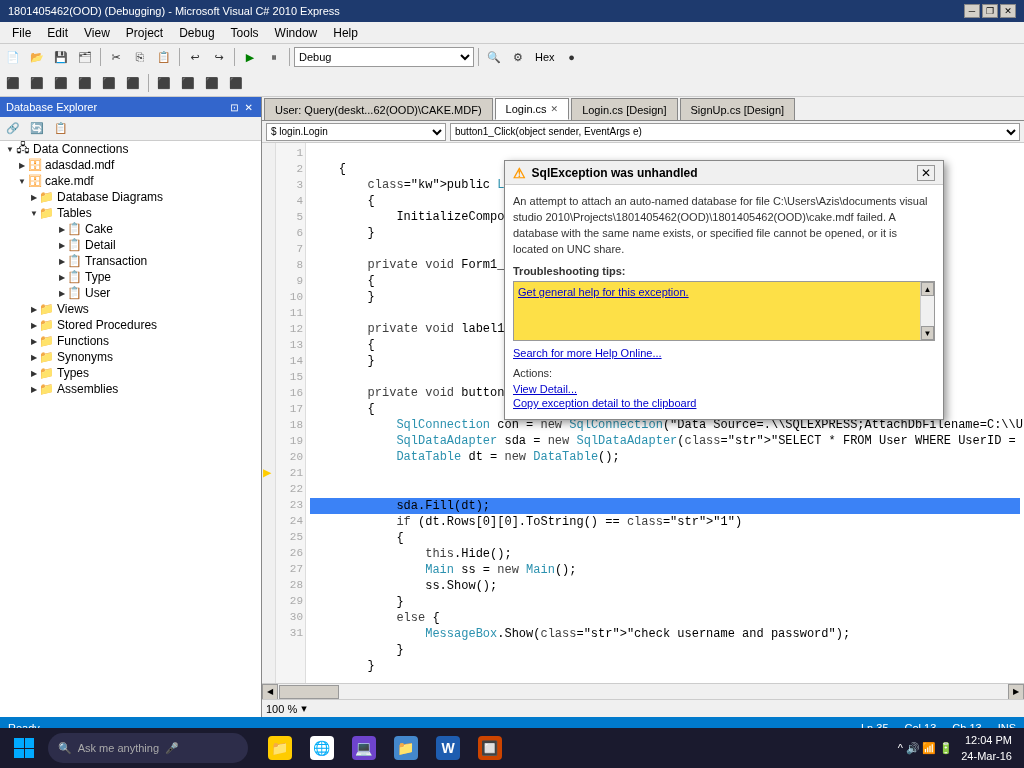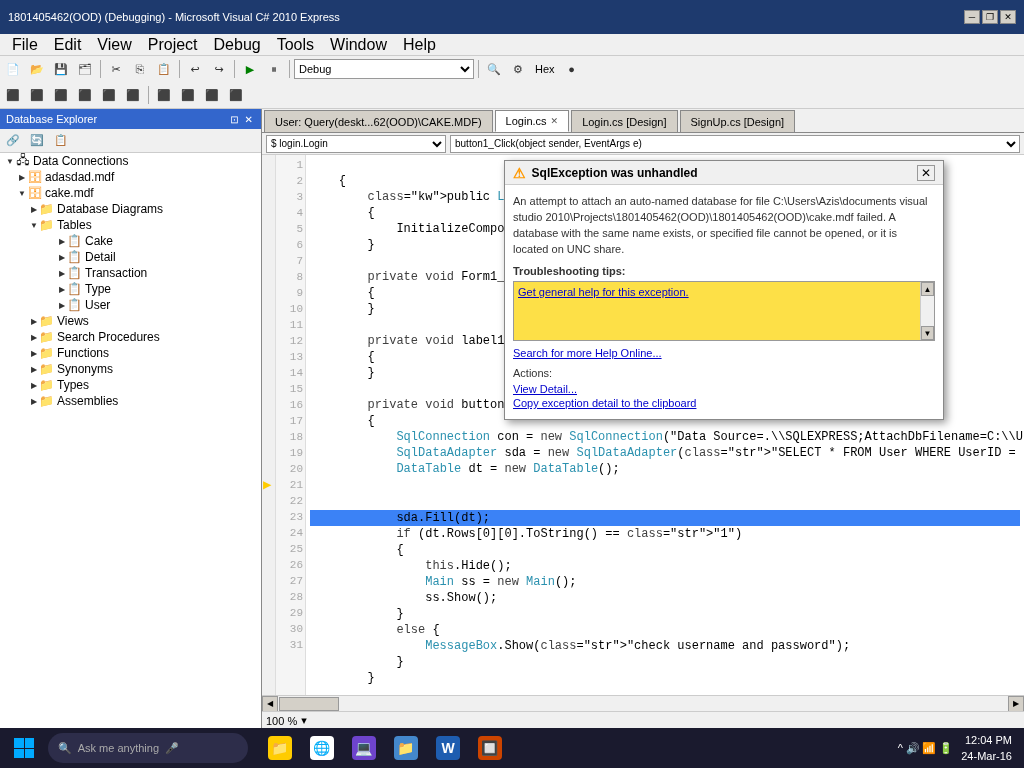--- a/index.html
+++ b/index.html
@@ -2,40 +2,40 @@
 <html><head>
   <meta charset="utf-8">
   <style>
     * { margin: 0; padding: 0; box-sizing: border-box; }
     body { font-family: 'Segoe UI', Tahoma, sans-serif; font-size: 12px; background: #d4d0c8; overflow: hidden; width: 1024px; height: 768px; }
 
     
     .title-bar {
       background: #1e3a6e;
       color: white;
-      height: 34px;
+      height: 22px;
       display: flex;
       align-items: center;
       padding: 0 8px;
       justify-content: space-between;
     }
     .title-bar-text { font-size: 11px; }
     .title-bar-buttons { display: flex; gap: 2px; }
     .title-bar-btn { width: 16px; height: 14px; background: #d4d0c8; border: 1px solid #888; font-size: 9px; display: flex; align-items: center; justify-content: center; cursor: pointer; color: black; }
 
     
     .menu-bar {
       background: #f0f0f0;
       height: 22px;
       display: flex;
       align-items: center;
       padding: 0 4px;
       border-bottom: 1px solid #ccc;
     }
-    .menu-item { padding: 2px 8px; font-size: 16px; cursor: pointer; }
+    .menu-item { padding: 2px 8px; font-size: 12px; cursor: pointer; }
 
     
     .toolbar-area {
       background: #f0f0f0;
       border-bottom: 1px solid #ccc;
       display: flex;
       flex-direction: column;
     }
     .toolbar-row {
       height: 26px;
@@ -454,21 +454,21 @@
         <span class="tree-indent" style="display:inline-block;width:28px;"></span>
         <span class="tree-arrow">▶</span>
         <span class="tree-icon">📁</span>
         <span>Views</span>
       </div>
 
       <div class="tree-item">
         <span class="tree-indent" style="display:inline-block;width:28px;"></span>
         <span class="tree-arrow">▶</span>
         <span class="tree-icon">📁</span>
-        <span>Search Procedures</span>
+        <span>Stored Procedures</span>
       </div>
 
       <div class="tree-item">
         <span class="tree-indent" style="display:inline-block;width:28px;"></span>
         <span class="tree-arrow">▶</span>
         <span class="tree-icon">📁</span>
         <span>Functions</span>
       </div>
 
       <div class="tree-item">

